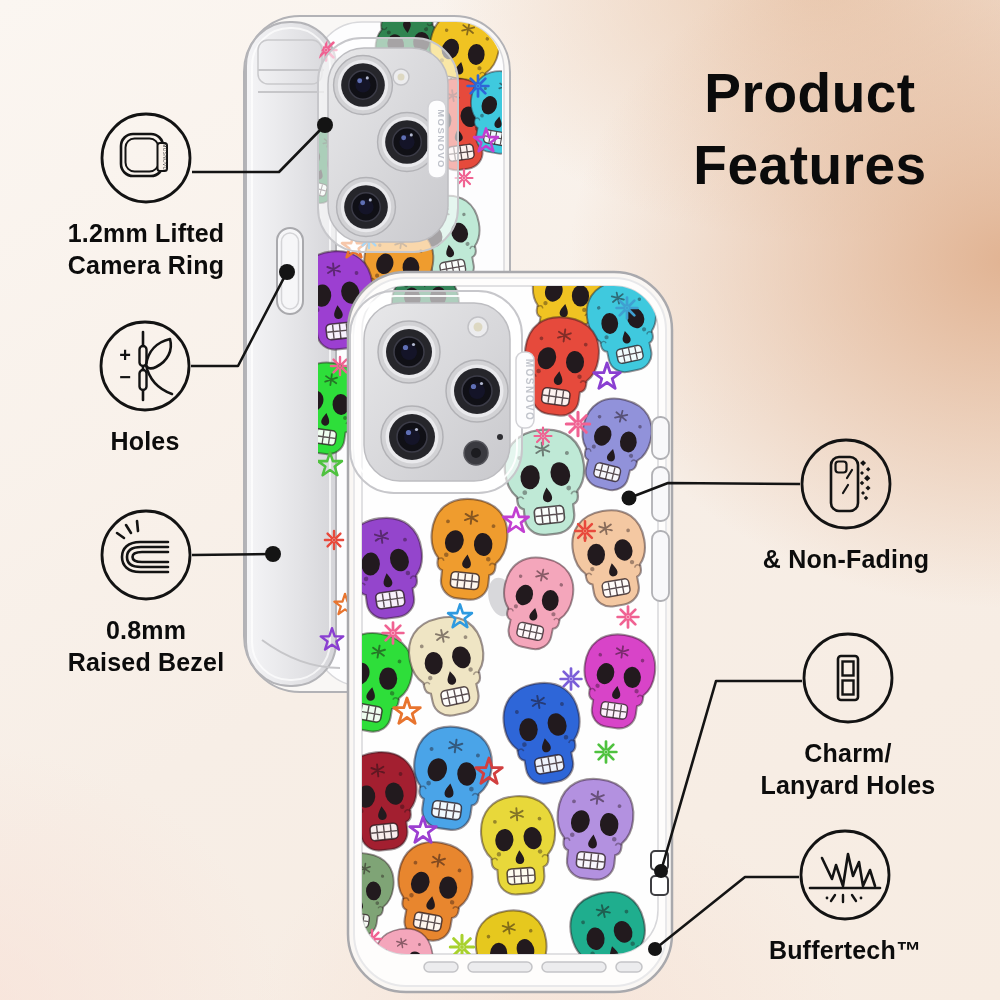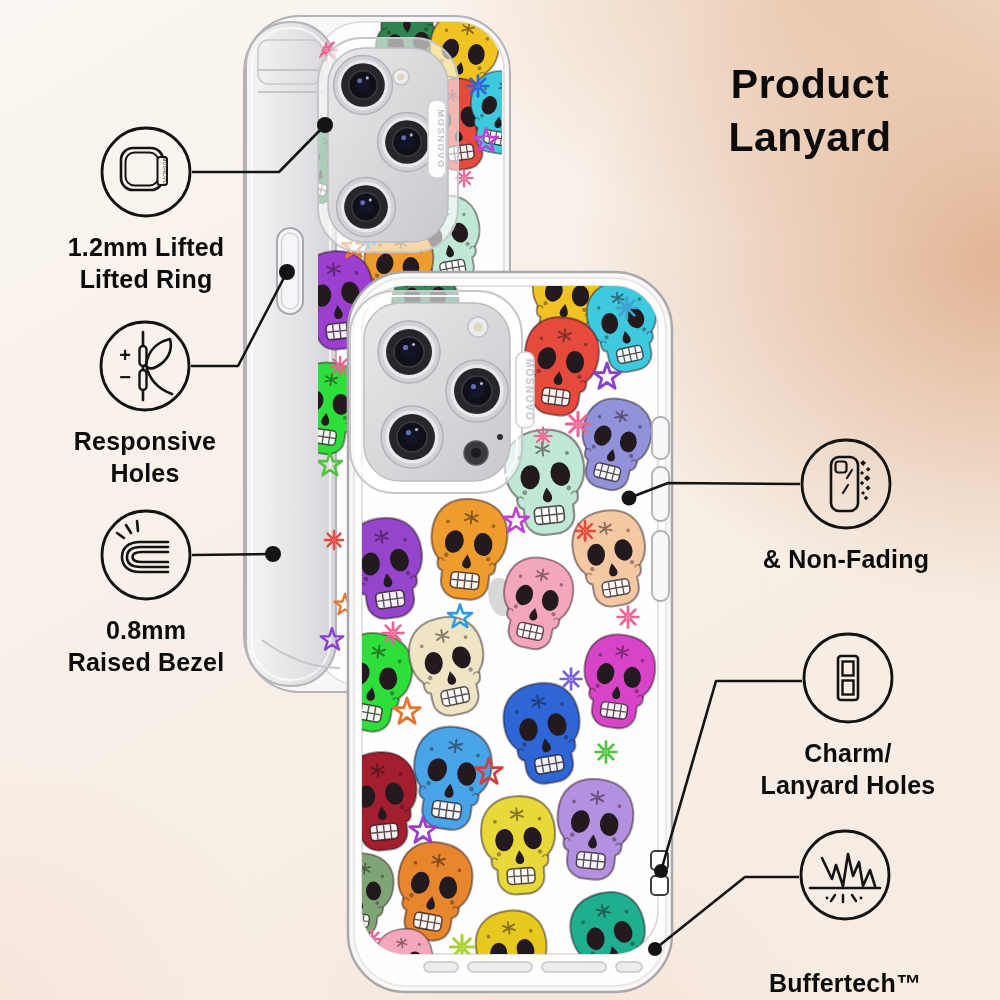--- a/index.html
+++ b/index.html
@@ -9,21 +9,21 @@
     background:
       radial-gradient(760px 600px at 101% 26%, rgba(224,176,142,0.95) 0%, rgba(224,176,142,0) 58%),
       radial-gradient(620px 420px at 82% -2%, rgba(232,196,168,0.85) 0%, rgba(232,196,168,0) 62%),
       radial-gradient(560px 460px at -5% 102%, rgba(248,224,214,0.7) 0%, rgba(248,224,214,0) 60%),
       radial-gradient(500px 380px at 55% 103%, rgba(246,220,206,0.5) 0%, rgba(246,220,206,0) 60%),
       linear-gradient(150deg,#fbf6f1 0%,#f7eee6 55%,#f7ece2 100%);
   }
   #art{position:absolute;left:0;top:0;--c:#ccc;}
   .title{
     position:absolute;left:645px;top:58px;width:330px;margin:0;
-    font-size:41px;font-weight:bold;line-height:1.3;letter-spacing:.5px;
+    font-size:55px;font-weight:bold;line-height:1.3;letter-spacing:.5px;
     text-align:center;color:#0b0b0b;
   }
   .tline{display:block;}
   .feature{position:absolute;width:240px;display:flex;flex-direction:column;align-items:center;}
   .ficon{display:block;}
   .flabel{
     margin-top:12px;width:240px;text-align:center;
     font-size:25px;font-weight:bold;line-height:1.26;letter-spacing:.2px;color:#0c0c0c;
   }
   .flabel span{display:block;}
@@ -231,50 +231,49 @@
       <circle cx="629" cy="498" r="7.5" fill="#141414"></circle>
       <polyline class="conn" points="802,681 716,681 661,871"></polyline>
       <circle cx="661" cy="871" r="7" fill="#141414"></circle>
       <polyline class="conn" points="799,877 745,877 655,949"></polyline>
       <circle cx="655" cy="949" r="7" fill="#141414"></circle>
     </g>
   </svg>
 
   <h1 class="title">
     <span class="tline">Product</span>
-    <span class="tline">Lanyard</span>
+    <span class="tline">Features</span>
   </h1>
 
-  <div class="feature" style="left:26px;top:124px;justify-content:space-between;">
+  <div class="feature" style="left:26px;top:110px;justify-content:space-between;">
     <svg class="ficon" width="96" height="96" viewBox="0 0 96 96">
       <circle class="ic" cx="48" cy="48" r="44"></circle>
       <rect class="ik" x="23" y="24" width="42" height="42" rx="12"></rect>
       <rect x="27.5" y="28.5" width="33" height="33" rx="9" fill="none" stroke="#131313" stroke-width="2"></rect>
       <rect x="59.5" y="33" width="9.5" height="28" rx="2.5" fill="#f9f1e9" stroke="#131313" stroke-width="2"></rect>
       <text transform="translate(64.5 47) rotate(90)" text-anchor="middle" font-size="4.6" letter-spacing="0.4" fill="#333">MOSNOVO</text>
     </svg>
     <div class="flabel">
       <span>1.2mm Lifted</span>
-        <span>Lifted Ring</span>
+        <span>Camera Ring</span>
     </div>
   </div>
 
   <div class="feature" style="left:25px;top:318px;">
     <svg class="ficon" width="96" height="96" viewBox="0 0 96 96">
       <circle class="ic" cx="48" cy="48" r="44"></circle>
       <path class="ik" d="M46,14 V82"></path>
       <rect x="42.5" y="28" width="7" height="20" rx="3.5" fill="#f9f1e9" stroke="#131313" stroke-width="2.4"></rect>
       <rect x="42.5" y="52" width="7" height="20" rx="3.5" fill="#f9f1e9" stroke="#131313" stroke-width="2.4"></rect>
       <text class="ikt" x="28" y="44" font-size="20" text-anchor="middle">+</text>
       <text class="ikt" x="28" y="66" font-size="20" text-anchor="middle">−</text>
       <path class="ik" d="M49,47 C51,33 60,24 73,21 C76,32 71,43 59,49 C54,51.5 50,50.5 49,47 Z"></path>
       <path class="ik" d="M49,47 C52,61 61,71 75,76"></path>
     </svg>
     <div class="flabel">
-      <span>Responsive</span>
         <span>Holes</span>
     </div>
   </div>
 
   <div class="feature" style="left:26px;top:507px;">
     <svg class="ficon" width="96" height="96" viewBox="0 0 96 96">
       <circle class="ic" cx="48" cy="48" r="44"></circle>
       <path class="ik" d="M70,35 H42 C30,35 24,41.5 24,50 C24,58.5 30,65 42,65 H70"></path>
       <path class="ik" d="M70,40 H43 C33.5,40 29,44 29,50 C29,56 33.5,60 43,60 H70"></path>
       <path class="ik" d="M70,45 H44 C37.5,45 34.5,46.8 34.5,50 C34.5,53.2 37.5,55 44,55 H70"></path>
@@ -314,21 +313,21 @@
       <rect class="ik" x="38" y="26" width="20" height="44" rx="3"></rect>
       <rect x="42.5" y="31.5" width="11" height="14" fill="none" stroke="#131313" stroke-width="2.4"></rect>
       <rect x="42.5" y="50.5" width="11" height="14" fill="none" stroke="#131313" stroke-width="2.4"></rect>
     </svg>
     <div class="flabel">
       <span>Charm/</span>
         <span>Lanyard Holes</span>
     </div>
   </div>
 
-  <div class="feature" style="left:725px;top:827px;gap:33px;">
+  <div class="feature" style="left:725px;top:827px;">
     <svg class="ficon" width="96" height="96" viewBox="0 0 96 96">
       <circle class="ic" cx="48" cy="48" r="44"></circle>
       <path class="ik" d="M13,61 H83"></path>
       <path class="ik" d="M25,31 L35,52 L39,38 L46,59 L51,27 L56,49 L62,35 L66,59 L73,43 L78,59"></path>
       <path d="M38,68 L34,74 M46,68 L46,75 M55,68 L59,74" fill="none" stroke="#131313" stroke-width="2.4" stroke-linecap="round"></path>
       <circle cx="30" cy="71" r="1.4" fill="#131313"></circle>
       <circle cx="64" cy="71" r="1.4" fill="#131313"></circle>
     </svg>
     <div class="flabel">
       <span>Buffertech™</span>

